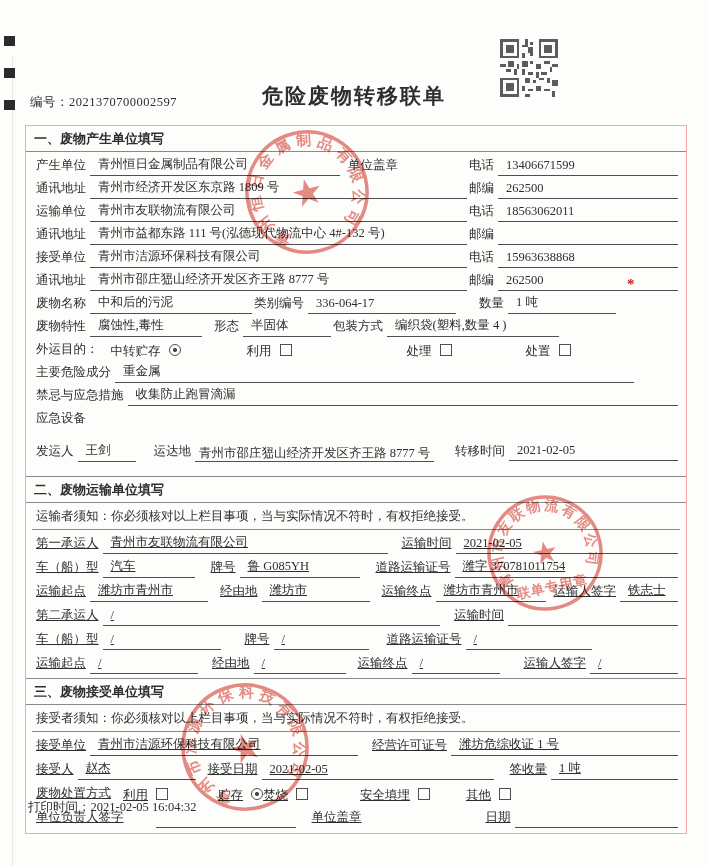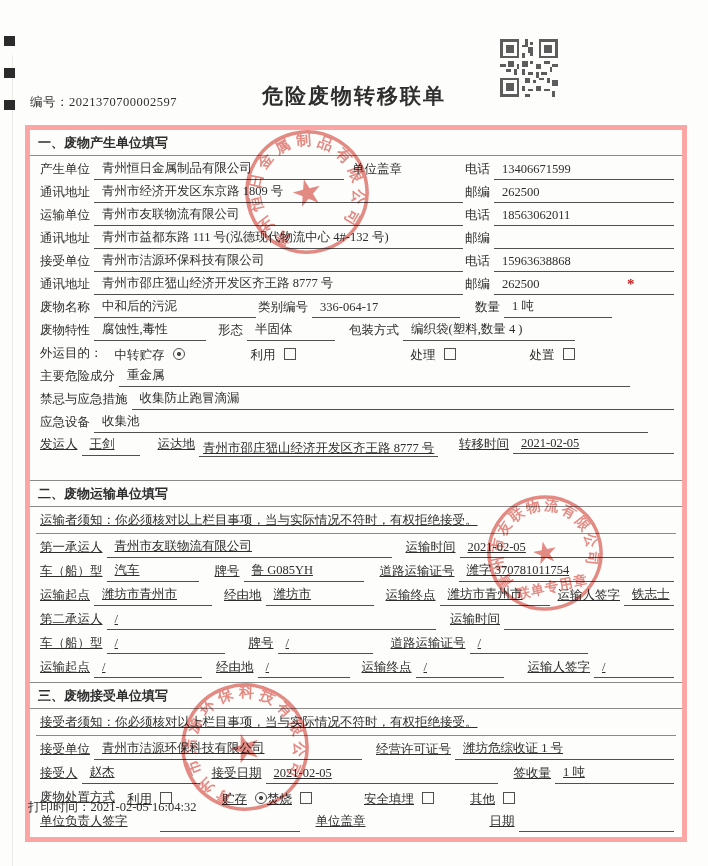--- a/index.html
+++ b/index.html
@@ -9,34 +9,34 @@
     font-family:"Liberation Serif","DejaVu Serif",serif;
     font-size:12.5px;
   }
   .corner-mark{position:absolute;left:4px;width:11px;height:10px;background:#2b2b2b;}
   .scan-line{position:absolute;left:12px;top:55px;bottom:0;width:1px;background:#eceae4;}
   .serial{position:absolute;left:30px;top:94px;font-size:12.5px;letter-spacing:.5px;}
   .doc-title{position:absolute;left:0;right:0;top:82px;text-align:center;
     font-size:21px;font-weight:bold;letter-spacing:2px;}
   .qr{position:absolute;left:500px;top:39px;width:58px;height:58px;}
 
-  .form{position:absolute;left:25px;top:125px;width:662px;border:5px solid #fca5a5;box-sizing:border-box;}
+  .form{position:absolute;left:25px;top:125px;width:662px;border:1px solid #fca5a5;box-sizing:border-box;}
   .sec-h{border-top:1px solid #8a8a8a;border-bottom:1px solid #8a8a8a;
     font-weight:bold;font-size:13px;padding:4px 8px 3px 8px;}
   .form .sec-h:first-child{border-top:none;}
   .sec-b{padding:1px 6px 4px 6px;}
   .row{display:flex;align-items:flex-end;min-height:23px;padding:0 2px;position:relative;}
-  .row.tall{align-items:flex-start;min-height:40px;padding-top:3px;text-decoration:underline;}
+  .row.tall{align-items:center;min-height:40px;padding-top:3px;}
   .s2 .row,.s3 .row{min-height:24px;text-decoration:underline;}
   .lbl{white-space:nowrap;padding:0 4px 2px 2px;}
   .val{border-bottom:1px solid #4f4f4f;padding:0 4px 2px 8px;min-height:17px;
        white-space:nowrap;box-sizing:border-box;}
   .grow{flex:1;}
   .ml-auto{margin-left:auto;}
-  .notice{border-bottom:1px solid #8a8a8a;padding:5px 4px 4px 4px;min-height:17px;text-decoration:underline;}
+  .notice{border-bottom:1px solid #8a8a8a;padding:5px 4px 4px 4px;min-height:17px;}
   .opt{white-space:nowrap;}
   .mark{display:inline-block;width:10px;height:10px;border:1px solid #4f4f4f;
         margin-left:8px;vertical-align:-1px;}
   .rb{border-radius:50%;background:radial-gradient(circle,#4a4a4a 1.8px,transparent 2.3px);}
   .wrapbox{width:258px;line-height:1.6;white-space:normal;margin-top:2px;}
   .wrapval{display:inline;border-bottom:1px solid #4f4f4f;padding:0 4px 1px 4px;
     box-decoration-break:clone;-webkit-box-decoration-break:clone;}
   .req{position:absolute;left:627px;top:276px;color:#c32222;font-size:15px;font-weight:bold;}
   .print-time{position:absolute;left:28px;top:799px;font-size:12.5px;}
   .stamp{position:absolute;mix-blend-mode:multiply;opacity:.62;pointer-events:none;}
@@ -156,21 +156,21 @@
       <span class="val" style="width:148px">336-064-17</span>
       <span class="lbl ml-auto">数量</span>
       <span class="val" style="width:108px;margin-right:62px">1 吨</span>
     </div>
 
     <div class="row">
       <span class="lbl">废物特性</span>
       <span class="val" style="width:112px">腐蚀性,毒性</span>
       <span class="lbl" style="margin-left:10px">形态</span>
       <span class="val" style="width:88px">半固体</span>
-      <span class="lbl" style="margin-left:12px">包装方式</span>
+      <span class="lbl" style="margin-left:0">包装方式</span>
       <span class="val" style="width:172px">编织袋(塑料,数量 4 )</span>
     </div>
 
     <div class="row">
       <span class="lbl">外运目的：</span>
       <span class="opt" style="margin-left:8px"><span>中转贮存</span><span class="mark rb"></span></span>
       <span class="opt" style="margin-left:66px"><span>利用</span><span class="mark"></span></span>
       <span class="opt" style="margin-left:115px"><span>处理</span><span class="mark"></span></span>
       <span class="opt" style="margin-left:74px"><span>处置</span><span class="mark"></span></span>
     </div>
@@ -180,21 +180,20 @@
       <span class="val grow" style="margin-right:44px">重金属</span>
     </div>
 
     <div class="row">
       <span class="lbl">禁忌与应急措施</span>
       <span class="val grow">收集防止跑冒滴漏</span>
     </div>
 
     <div class="row">
       <span class="lbl">应急设备</span>
-      <span class="val grow" style="margin-right:26px">收集池</span>
     </div>
 
     <div class="row tall">
       <span class="lbl">发运人</span>
       <span class="val" style="width:58px">王剑</span>
       <span class="lbl" style="margin-left:16px">运达地</span>
       <span class="wrapbox"><span class="wrapval">青州市邵庄峱山经济开发区齐王路 8777 号</span></span>
       <span class="lbl">转移时间</span>
       <span class="val grow">2021-02-05</span>
     </div>

